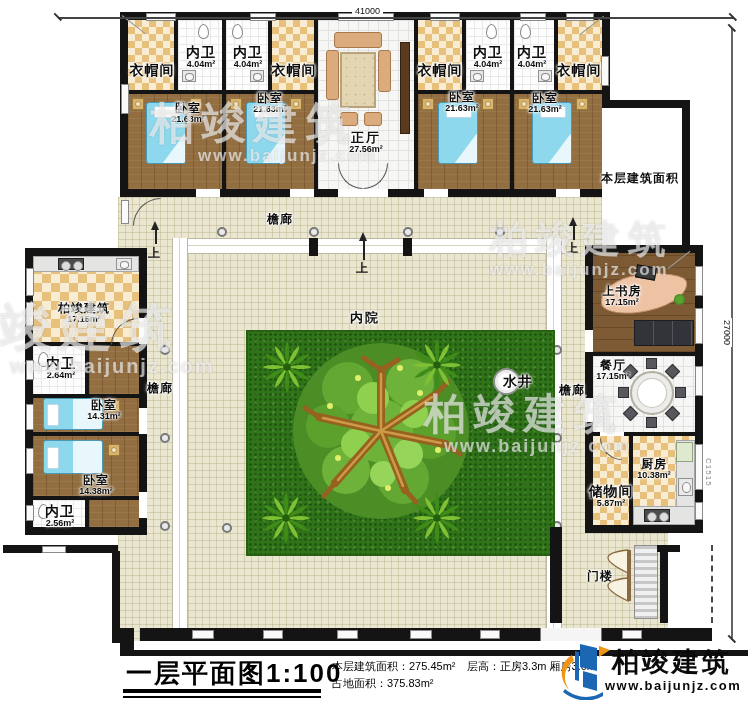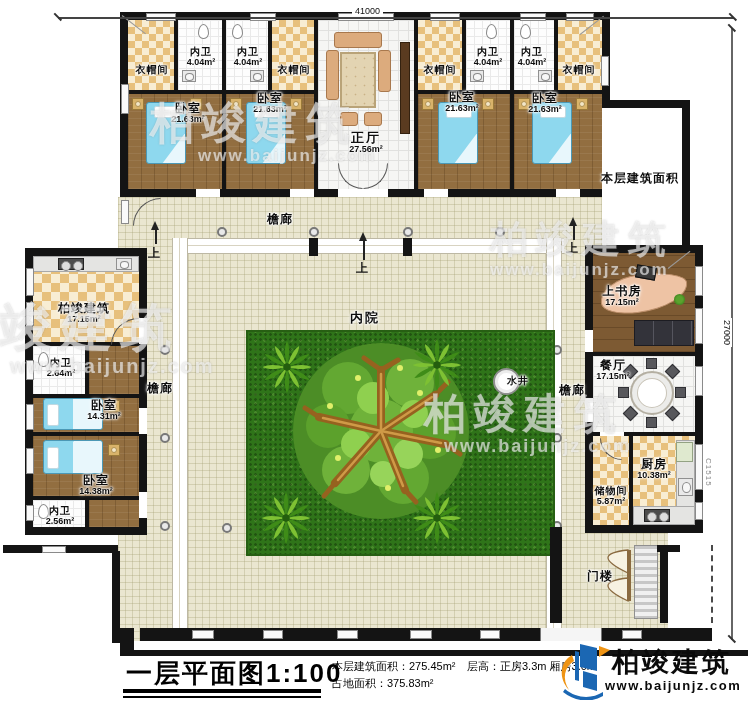--- a/index.html
+++ b/index.html
@@ -67,21 +67,21 @@
   .chair{width:11px;height:11px;background:#58585c;border:1px solid #303034;}
   .dtable{border-radius:50%;background:#fff;border:2px solid #b4afa2;box-shadow:inset 0 0 0 5px #ececea,inset 0 0 0 6px #c9c4b8;}
   .steps{background:repeating-linear-gradient(180deg,#c7c7c7 0 3px,#f0f0f0 3px 7px);border:1px solid #8f8f8f;}
   .dashv{border-left:2px dashed #4a4a4a;}
   .arc{border:1.2px solid #666;background:transparent;}
   .diag{height:1px;background:#9a9a9a;transform-origin:left center;}
   .lbl{position:absolute;transform:translate(-50%,-50%);text-align:center;color:#0d0d0d;font-weight:bold;white-space:nowrap;z-index:40;
     text-shadow:0 0 2px #fff,0 0 2px #fff,0 0 3px #fff,0 0 4px rgba(255,255,255,.9);line-height:1.05;}
   .lbl .nm{font-size:12px;letter-spacing:1px;}
   .lbl .ar{font-size:9px;}
-  .lbl.sm .nm{font-size:10px;}
+  .lbl.sm .nm{font-size:14px;}
   .lbl.big .nm{font-size:13px;letter-spacing:2px;}
   .upmark{position:absolute;z-index:41;font-weight:bold;font-size:12px;color:#111;}
   .arrowstem{position:absolute;width:1.5px;background:#222;}
   .arrowhead{position:absolute;width:0;height:0;border-left:4px solid transparent;border-right:4px solid transparent;border-bottom:9px solid #222;}
   .wm{position:absolute;z-index:60;color:rgba(255,255,255,.6);font-weight:bold;pointer-events:none;
     text-shadow:0 0 2px rgba(110,110,110,.35);white-space:nowrap;}
   .wm .wm-n{letter-spacing:8px;line-height:1.05;}
   .wm .wm-u{letter-spacing:2px;}
   .dim-text{position:absolute;font-size:9px;color:#111;background:#fff;padding:0 3px;z-index:45;}
   .tick{position:absolute;width:10px;height:1.5px;background:#333;transform:rotate(45deg);z-index:45;}

